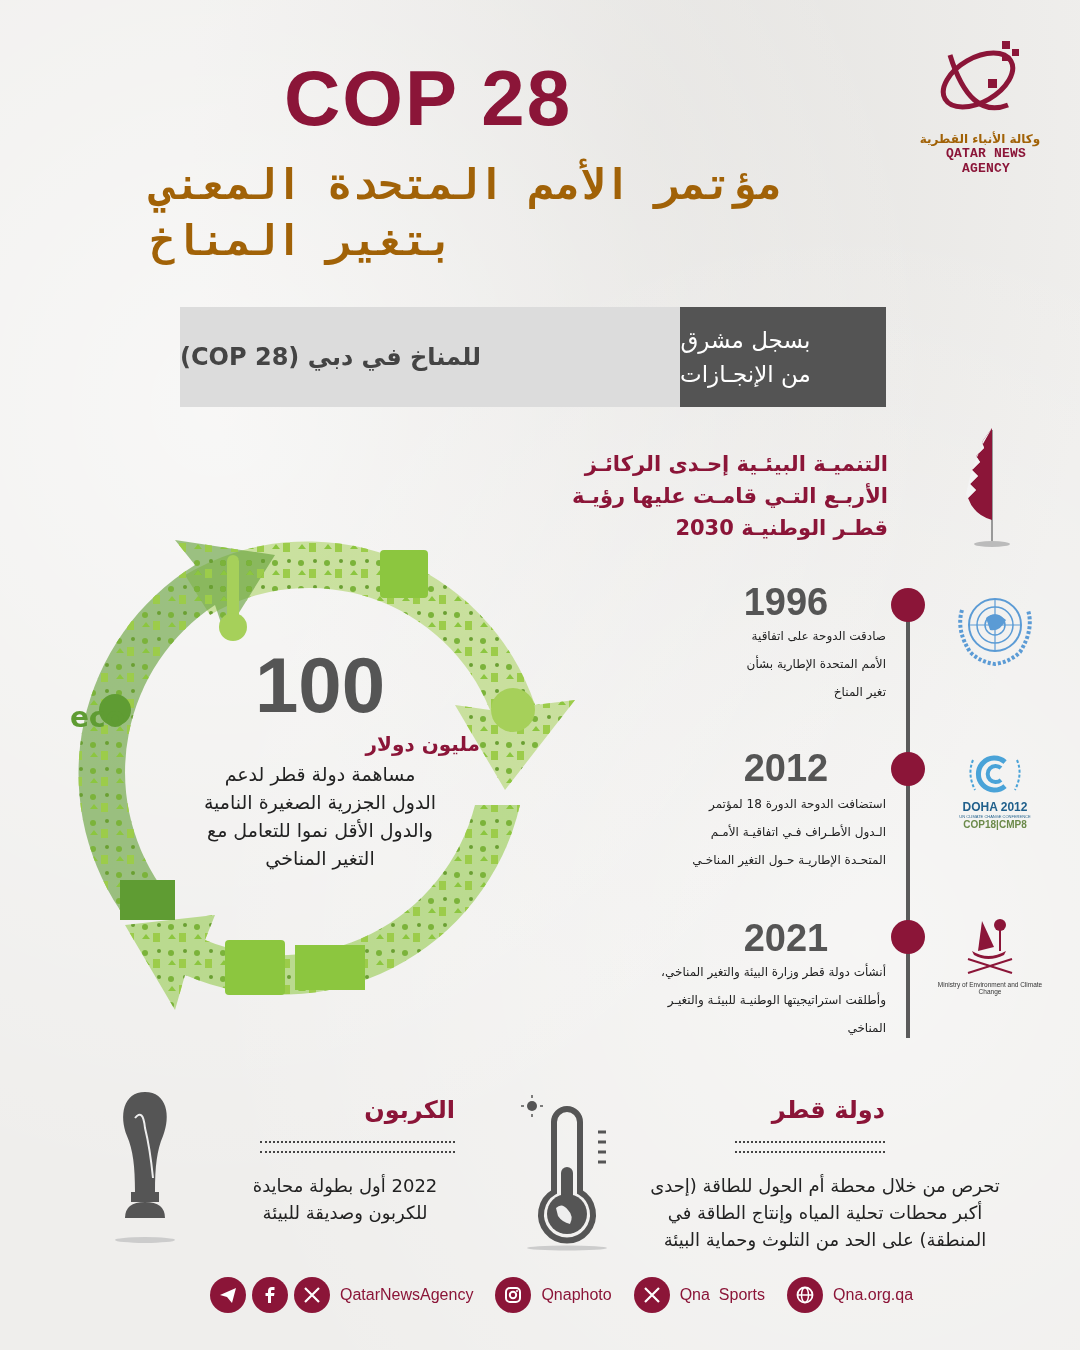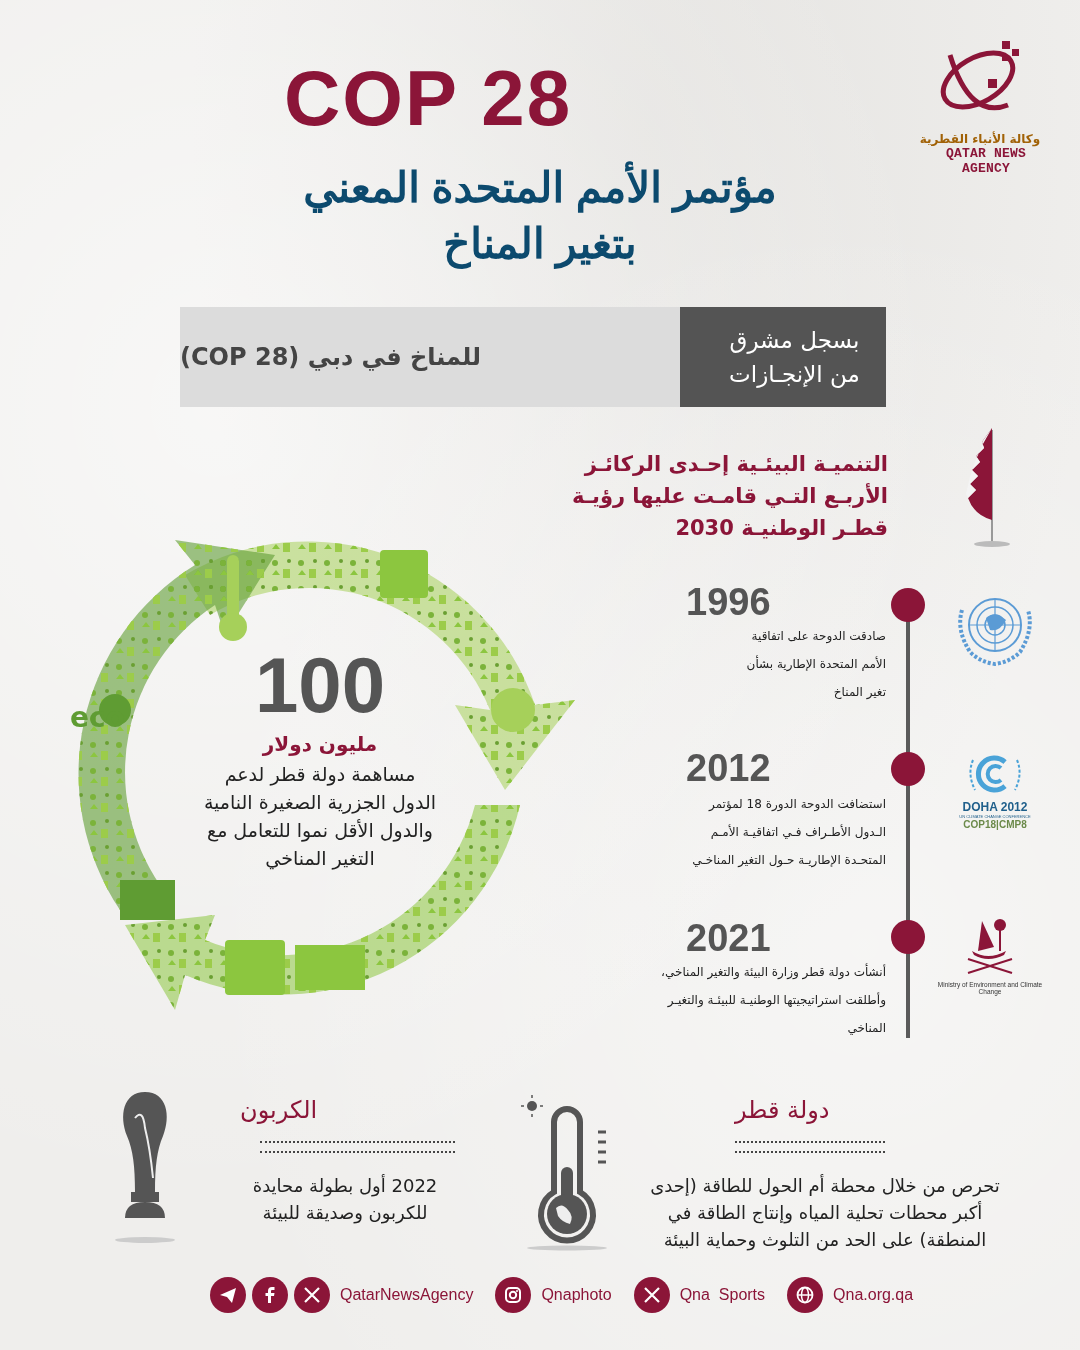--- a/index.html
+++ b/index.html
@@ -18,78 +18,78 @@
     .abs { position: absolute; }
     .rtl { direction: rtl; unicode-bidi: plaintext; }
 
     
     #cop-title {
       left: 0; width: 856px; top: 58px; text-align: center;
       font-family: "Liberation Sans", sans-serif; font-weight: 700;
       font-size: 78px; letter-spacing: 2px; color: #8b1538; line-height: 80px;
     }
     #main-title {
-      left: 150px; width: 780px; top: 160px; text-align: center;
-      font-family: Liberation Sans, sans-serif; font-weight: 700;
-      font-size: 42px; line-height: 56px; color: #0c4a6e;
+      left: 150px; width: 780px; top: 160px; text-align: left;
+      font-family: Liberation Mono, monospace; font-weight: 700;
+      font-size: 42px; line-height: 56px; color: #a16207;
     }
 
     
     #qna-logo { left: 910px; top: 35px; width: 140px; height: 130px; text-align: center; }
     #qna-logo .ar { font-size: 12px; font-weight: 700; color: #a16207; margin-top: 3px; direction: rtl; }
     #qna-logo .en { font-family: Liberation Mono, monospace; font-size: 13px; font-weight: 700; color: #8b1538; letter-spacing: 0.2px; margin-left: 12px; }
 
     
     #banner { left: 180px; top: 307px; width: 706px; height: 100px; display: flex; }
     #banner-light {
       width: 500px; height: 100%; background: #dcdcdc; display: flex; align-items: center;
       justify-content: flex-end; padding-right: 16px;
       font-weight: 700; font-size: 24px; line-height: 36px; color: #444; text-align: right; direction: rtl;
     }
     #banner-dark {
-      width: 206px; height: 100%; background: #545454; color: #fff; display: flex; align-items: center; justify-content: center;
-      font-size: 23px; line-height: 34px; text-align: center; direction: rtl; padding-left: 23px;
+      width: 206px; height: 100%; background: #545454; color: #fff; display: flex; align-items: center; justify-content: flex-end;
+      font-size: 23px; line-height: 34px; text-align: center; direction: rtl;
     }
 
     
     #vision-text {
       left: 520px; top: 448px; width: 368px; text-align: right; direction: rtl;
       font-weight: 700; font-size: 21px; line-height: 32px; color: #8b1538;
     }
     #flag { left: 962px; top: 420px; width: 50px; height: 130px; }
 
     
     #eco-ring { left: 35px; top: 505px; width: 555px; height: 510px; }
     #stat-num {
       left: 200px; width: 240px; top: 645px; text-align: center;
       font-family: "Liberation Sans", sans-serif; font-weight: 700; font-size: 78px; color: #555; line-height: 80px;
     }
     #stat-unit {
-      left: 160px; width: 320px; top: 732px; text-align: center; direction: rtl;
+      left: 160px; width: 320px; top: 732px; direction: rtl;
       font-weight: 700; font-size: 20px; color: #8b1538;
     }
     #stat-desc {
       left: 160px; width: 320px; top: 760px; text-align: center; direction: rtl;
       font-size: 19px; line-height: 28px; color: #222;
     }
 
     
     #timeline-line { left: 906px; top: 600px; width: 4px; height: 438px; background: #5a5a5a; }
     .tl-dot { width: 34px; height: 34px; border-radius: 50%; background: #8b1538; left: 891px; }
     .tl-year {
       font-family: "Liberation Sans", sans-serif; font-weight: 700; font-size: 38px; color: #555;
-      text-align: left; width: 200px; left: 686px; line-height: 40px;
+      text-align: center; width: 200px; left: 686px; line-height: 40px;
     }
     .tl-text {
       text-align: right; direction: rtl; font-size: 12px; line-height: 28px; color: #222;
     }
     .tl-logo { left: 950px; width: 90px; height: 90px; }
 
     
-    .col-title { text-align: left; direction: rtl; font-weight: 400; font-size: 24px; color: #8b1538; }
+    .col-title { text-align: right; direction: rtl; font-weight: 700; font-size: 24px; color: #8b1538; }
     .dots {
       height: 12px; border-top: 2px dotted #444; border-bottom: 2px dotted #444;
     }
     .col-text { text-align: center; direction: rtl; font-size: 18px; line-height: 27px; color: #222; }
 
     
     #footer { left: 210px; top: 1275px; height: 40px; display: flex; align-items: center; }
     .soc {
       width: 36px; height: 36px; border-radius: 50%; background: #8b1538;
       display: flex; align-items: center; justify-content: center; margin-right: 6px;

